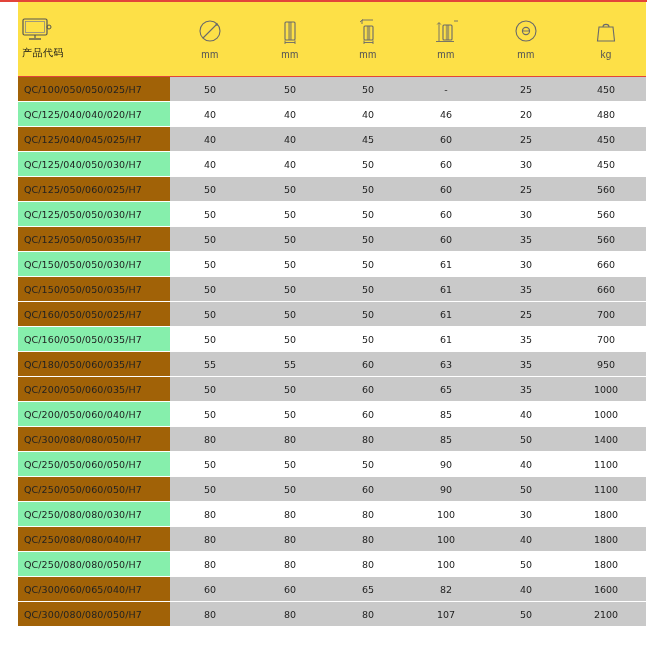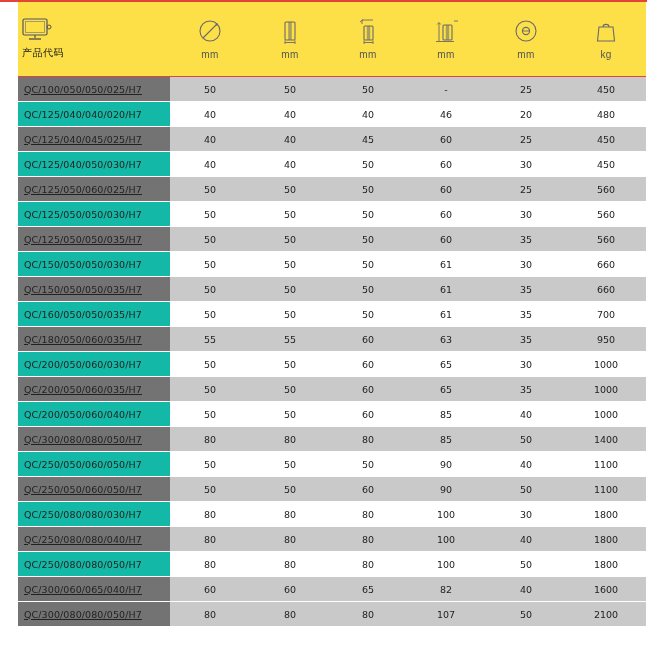--- a/index.html
+++ b/index.html
@@ -94,22 +94,22 @@
     text-align: center;
     font-family: "DejaVu Sans", sans-serif;
     border: 0;
   }
   tbody td.code {
     text-align: left;
     padding-left: 6px;
     font-size: 9.5px;
     letter-spacing: 0.1px;
   }
-  tr.odd td.code { background: #737373; text-decoration: underline; }
-  tr.even td.code { background: #14b8a6; }
+  tr.odd td.code { background: #a16207; }
+  tr.even td.code { background: #86efac; }
   tr.odd td.val { background: #c9c9c9; }
   tr.even td.val { background: #ffffff; }
   tbody tr td { border-bottom: 1px solid #ffffff; }
   svg { display: block; }
 </style>
 </head>
 <body>
 
 <div class="page">
 
@@ -308,47 +308,47 @@
         </tr>
         <tr class="odd">
           <td class="code">QC/150/050/050/035/H7</td>
           <td class="val">50</td>
           <td class="val">50</td>
           <td class="val">50</td>
           <td class="val">61</td>
           <td class="val">35</td>
           <td class="val">660</td>
         </tr>
+        <tr class="odd">
+          <td class="code">QC/160/050/050/025/H7</td>
+          <td class="val">50</td>
+          <td class="val">50</td>
+          <td class="val">50</td>
+          <td class="val">61</td>
+          <td class="val">25</td>
+          <td class="val">700</td>
+        </tr>
         <tr class="even">
           <td class="code">QC/160/050/050/035/H7</td>
           <td class="val">50</td>
           <td class="val">50</td>
           <td class="val">50</td>
           <td class="val">61</td>
           <td class="val">35</td>
           <td class="val">700</td>
         </tr>
         <tr class="odd">
           <td class="code">QC/180/050/060/035/H7</td>
           <td class="val">55</td>
           <td class="val">55</td>
           <td class="val">60</td>
           <td class="val">63</td>
           <td class="val">35</td>
           <td class="val">950</td>
         </tr>
-        <tr class="even">
-          <td class="code">QC/200/050/060/030/H7</td>
-          <td class="val">50</td>
-          <td class="val">50</td>
-          <td class="val">60</td>
-          <td class="val">65</td>
-          <td class="val">30</td>
-          <td class="val">1000</td>
-        </tr>
         <tr class="odd">
           <td class="code">QC/200/050/060/035/H7</td>
           <td class="val">50</td>
           <td class="val">50</td>
           <td class="val">60</td>
           <td class="val">65</td>
           <td class="val">35</td>
           <td class="val">1000</td>
         </tr>
         <tr class="even">

